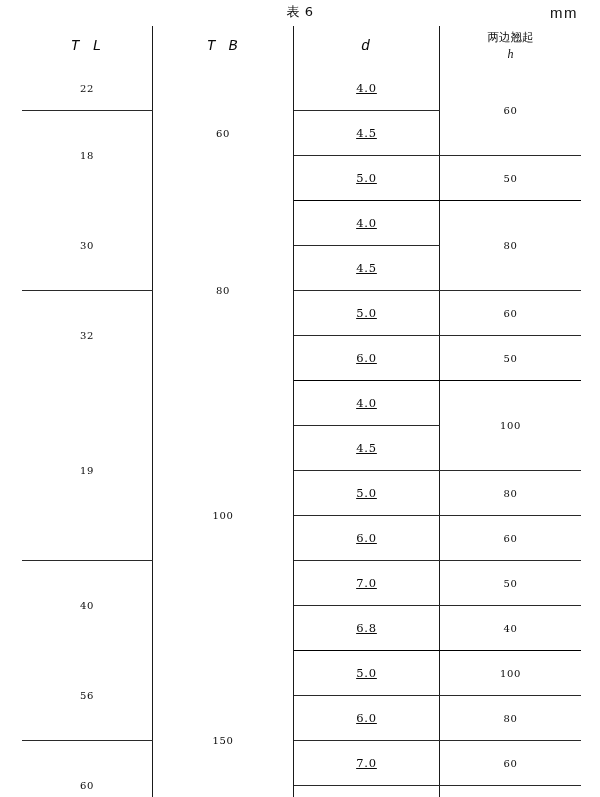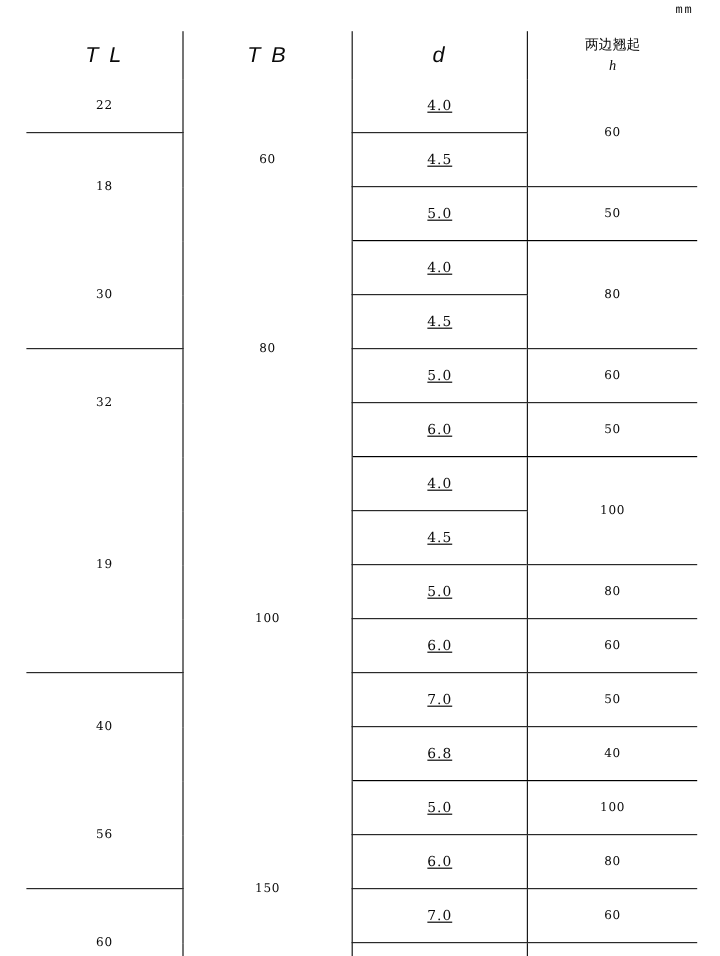--- a/index.html
+++ b/index.html
@@ -37,22 +37,22 @@
     text-align: center;
     font-size: 13px;
     font-family: "DejaVu Sans", sans-serif;
     letter-spacing: 0.5px;
     color: #101010;
   }
   .unit-label {
     position: absolute;
     right: 22px;
     top: 4px;
-    font-size: 10px;
-    font-family: Liberation Mono, monospace;
+    font-size: 15px;
+    font-family: Liberation Sans, sans-serif;
     letter-spacing: 1.5px;
     color: #101010;
   }
 
   
   .tbl {
     position: absolute;
     left: 22px;
     top: 26px;
     width: 556px;
@@ -78,22 +78,22 @@
   .rule-inner {
     border-bottom: 1.1px solid #2a2a2a;
   }
 
   .hdr-cell {
     height: 40px;
     font-size: 13px;
   }
   .hdr-italic {
     font-style: italic;
-    font-family: Liberation Sans, sans-serif;
-    font-size: 18px;
+    font-family: Liberation Mono, monospace;
+    font-size: 15px;
     letter-spacing: 2px;
   }
   .hdr-cn {
     font-family: "DejaVu Sans", sans-serif;
     font-size: 11.5px;
     font-weight: bold;
     line-height: 1.35;
   }
   .hdr-cn .sub {
     font-family: "Liberation Serif", serif;
@@ -118,20 +118,21 @@
   }
 
   .r-h { height: 44px; }
 </style>
 </head>
 <body>
 
 <div class="page">
 
   <div class="caption-row">
+    <div class="table-title">表 6</div>
     <div class="unit-label">mm</div>
   </div>
 
   <table class="tbl">
     <tbody>
       <tr class="rule-top rule-head-bottom">
         <th class="hdr-cell hdr-italic col-sep" style="width:130px">T L</th>
         <th class="hdr-cell hdr-italic col-sep" style="width:140px">T B</th>
         <th class="hdr-cell hdr-italic col-sep" style="width:145px">d</th>
         <th class="hdr-cell hdr-cn" style="width:141px">

